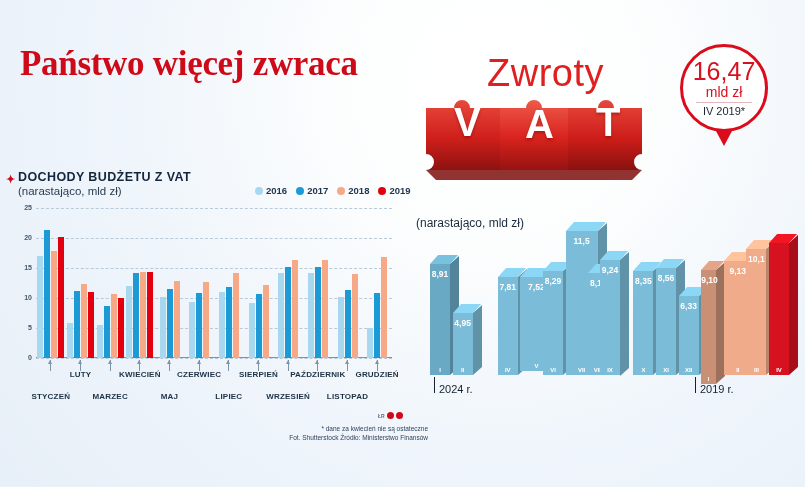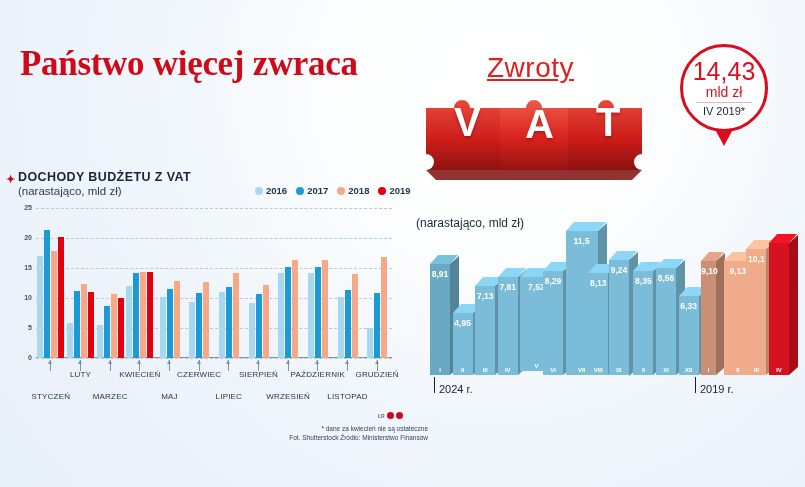--- a/index.html
+++ b/index.html
@@ -55,21 +55,21 @@
     position:absolute;bottom:-13px;left:50%;margin-left:-0.5px;
     width:1px;height:11px;background:#7d93a8;
   }
   .tickmark:after{
     content:"";position:absolute;top:0;left:-2px;
     border-left:2.5px solid transparent;border-right:2.5px solid transparent;
     border-bottom:4px solid #7d93a8;
   }
   .xlabels{position:absolute;left:36px;top:370px;width:356px;height:42px;}
   .xlab{
-    position:absolute;font-size:8px;font-weight:400;color:#1d3144;
+    position:absolute;font-size:8px;font-weight:700;color:#1d3144;
     letter-spacing:0.2px;white-space:nowrap;transform:translateX(-50%);
   }
   .xlab.row0{top:0px;}
   .xlab.row1{top:22px;}
   .footnote{
     position:absolute;left:232px;top:424px;width:196px;text-align:right;
     font-size:6.5px;color:#30445a;line-height:9px;
   }
   .credit{
     position:absolute;left:378px;top:412px;display:flex;align-items:center;gap:2px;
@@ -77,23 +77,22 @@
   .credit-txt{font-size:5px;color:#5b6d80;font-weight:700;}
   .credit-dot{
     width:7px;height:7px;border-radius:50%;background:#cf0a18;
     display:inline-block;
   }
 
   
   .right-panel{position:absolute;left:412px;top:0;width:393px;height:487px;}
   .zwroty{
     position:absolute;left:75px;top:52px;
-    font-size:28px;color:#e02020;font-weight:400;
+    font-size:38px;color:#e02020;font-weight:400;
     letter-spacing:0.5px;
-    text-decoration:underline;
   }
   .puzzle-wrap{position:absolute;left:8px;top:88px;width:255px;height:95px;}
   .vat-letter{
     position:absolute;color:#fff;font-weight:700;font-size:40px;
     font-family:"Liberation Sans", sans-serif;
     text-shadow:0 2px 3px rgba(120,0,0,.45);
   }
   .pin{
     position:absolute;left:268px;top:44px;width:92px;height:105px;
   }
@@ -314,21 +313,21 @@
         <path d="M6,82 h216 l-10,10 h-196 z" fill="#7d0f0d" opacity="0.85"></path>
       </svg>
       <span class="vat-letter" style="left:34px;top:12px;">V</span>
       <span class="vat-letter" style="left:105px;top:14px;">A</span>
       <span class="vat-letter" style="left:176px;top:12px;">T</span>
     </div>
 
     <div class="pin">
       <div class="pin-tip"></div>
       <div class="pin-circle">
-        <div class="pin-value">14,43</div>
+        <div class="pin-value">16,47</div>
         <div class="pin-unit">mld zł</div>
         <div class="pin-rule"></div>
         <div class="pin-date">IV 2019*</div>
       </div>
     </div>
 
     <div class="sub-label">(narastająco, mld zł)</div>
 
     <div class="bar3d-area" id="bars3d">
         <div class="bar3d" style="left: 18px; bottom: 20px; width: 20px; height: 111.375px;">
@@ -338,27 +337,20 @@
           <div class="val" style="top: 5px;">8,91</div>
           <div class="roman">I</div>
         </div>
         <div class="bar3d" style="left: 40.6px; bottom: 20px; width: 20px; height: 61.875px;">
           <div class="front" style="height: 61.875px; background: rgb(123, 188, 216);"></div>
           <div class="top" style="height: 9px; top: -9px; background: rgb(140, 214, 246); transform: skewX(-42deg); transform-origin: left bottom;"></div>
           <div class="side" style="width: 9px; height: 61.875px; right: -9px; bottom: 0px; background: rgb(96, 147, 168); transform: skewY(-42deg); transform-origin: left bottom;"></div>
           <div class="val" style="top: 5px;">4,95</div>
           <div class="roman">II</div>
         </div>
-        <div class="bar3d" style="left: 63.2px; bottom: 20px; width: 20px; height: 89.125px;">
-          <div class="front" style="height: 89.125px; background: rgb(123, 188, 216);"></div>
-          <div class="top" style="height: 9px; top: -9px; background: rgb(140, 214, 246); transform: skewX(-42deg); transform-origin: left bottom;"></div>
-          <div class="side" style="width: 9px; height: 89.125px; right: -9px; bottom: 0px; background: rgb(96, 147, 168); transform: skewY(-42deg); transform-origin: left bottom;"></div>
-          <div class="val" style="top: 5px;">7,13</div>
-          <div class="roman">III</div>
-        </div>
         <div class="bar3d" style="left: 85.8px; bottom: 20px; width: 20px; height: 97.625px;">
           <div class="front" style="height: 97.625px; background: rgb(123, 188, 216);"></div>
           <div class="top" style="height: 9px; top: -9px; background: rgb(140, 214, 246); transform: skewX(-42deg); transform-origin: left bottom;"></div>
           <div class="side" style="width: 9px; height: 97.625px; right: -9px; bottom: 0px; background: rgb(96, 147, 168); transform: skewY(-42deg); transform-origin: left bottom;"></div>
           <div class="val" style="top: 5px;">7,81</div>
           <div class="roman">IV</div>
         </div>
         <div class="bar3d" style="left: 108.4px; bottom: 24px; width: 20px; height: 94px; padding-left: 12px;">
           <div class="front" style="height: 94px; background: rgb(123, 188, 216);"></div>
           <div class="top" style="height: 9px; top: -9px; background: rgb(140, 214, 246); transform: skewX(-42deg); transform-origin: left bottom;"></div>
@@ -380,21 +372,21 @@
           <div class="val" style="top: 5px;">11,5</div>
           <div class="roman">VII</div>
         </div>
         <div class="bar3d" style="left: 176.2px; bottom: 20px; width: 20px; height: 101.625px;">
           <div class="front" style="height: 101.625px; background: rgb(123, 188, 216);"></div>
           <div class="top" style="height: 9px; top: -9px; background: rgb(140, 214, 246); transform: skewX(-42deg); transform-origin: left bottom;"></div>
           <div class="side" style="width: 9px; height: 101.625px; right: -9px; bottom: 0px; background: rgb(96, 147, 168); transform: skewY(-42deg); transform-origin: left bottom;"></div>
           <div class="val" style="top: 5px;">8,13</div>
           <div class="roman">VIII</div>
         </div>
-        <div class="bar3d" style="left: 197px; bottom: 20px; width: 20px; height: 115.5px;">
+        <div class="bar3d" style="left: 188px; bottom: 20px; width: 20px; height: 115.5px;">
           <div class="front" style="height: 115.5px; background: rgb(123, 188, 216);"></div>
           <div class="top" style="height: 9px; top: -9px; background: rgb(140, 214, 246); transform: skewX(-42deg); transform-origin: left bottom;"></div>
           <div class="side" style="width: 9px; height: 115.5px; right: -9px; bottom: 0px; background: rgb(96, 147, 168); transform: skewY(-42deg); transform-origin: left bottom;"></div>
           <div class="val" style="top: 5px;">9,24</div>
           <div class="roman">IX</div>
         </div>
         <div class="bar3d" style="left: 221.4px; bottom: 20px; width: 20px; height: 104.375px; border-radius: 6px;">
           <div class="front" style="height: 104.375px; background: rgb(123, 188, 216);"></div>
           <div class="top" style="height: 9px; top: -9px; background: rgb(140, 214, 246); transform: skewX(-42deg); transform-origin: left bottom;"></div>
           <div class="side" style="width: 9px; height: 104.375px; right: -9px; bottom: 0px; background: rgb(96, 147, 168); transform: skewY(-42deg); transform-origin: left bottom;"></div>
@@ -408,21 +400,21 @@
           <div class="val" style="top: 5px;">8,56</div>
           <div class="roman">XI</div>
         </div>
         <div class="bar3d" style="left: 266.6px; bottom: 20px; width: 20px; height: 79.125px; border-radius: 7px;">
           <div class="front" style="height: 79.125px; background: rgb(123, 188, 216);"></div>
           <div class="top" style="height: 9px; top: -9px; background: rgb(140, 214, 246); transform: skewX(-42deg); transform-origin: left bottom;"></div>
           <div class="side" style="width: 9px; height: 79.125px; right: -9px; bottom: 0px; background: rgb(96, 147, 168); transform: skewY(-42deg); transform-origin: left bottom;"></div>
           <div class="val" style="top: 5px;">6,33</div>
           <div class="roman">XII</div>
         </div>
-        <div class="bar3d" style="left: 289.2px; bottom: 20px; width: 15px; height: 113.75px;">
+        <div class="bar3d" style="left: 289.2px; bottom: 11px; width: 15px; height: 113.75px;">
           <div class="front" style="height: 113.75px; background: rgb(201, 144, 118);"></div>
           <div class="top" style="height: 9px; top: -9px; background: rgb(229, 164, 135); transform: skewX(-42deg); transform-origin: left bottom;"></div>
           <div class="side" style="width: 9px; height: 113.75px; right: -9px; bottom: 0px; background: rgb(157, 112, 92); transform: skewY(-42deg); transform-origin: left bottom;"></div>
           <div class="val" style="top: 5px;">9,10</div>
           <div class="roman">I</div>
         </div>
         <div class="bar3d" style="left: 311.8px; bottom: 20px; width: 28px; height: 114.125px;">
           <div class="front" style="height: 114.125px; background: rgb(240, 171, 139);"></div>
           <div class="top" style="height: 9px; top: -9px; background: rgb(255, 195, 158); transform: skewX(-42deg); transform-origin: left bottom;"></div>
           <div class="side" style="width: 9px; height: 114.125px; right: -9px; bottom: 0px; background: rgb(187, 133, 108); transform: skewY(-42deg); transform-origin: left bottom;"></div>

